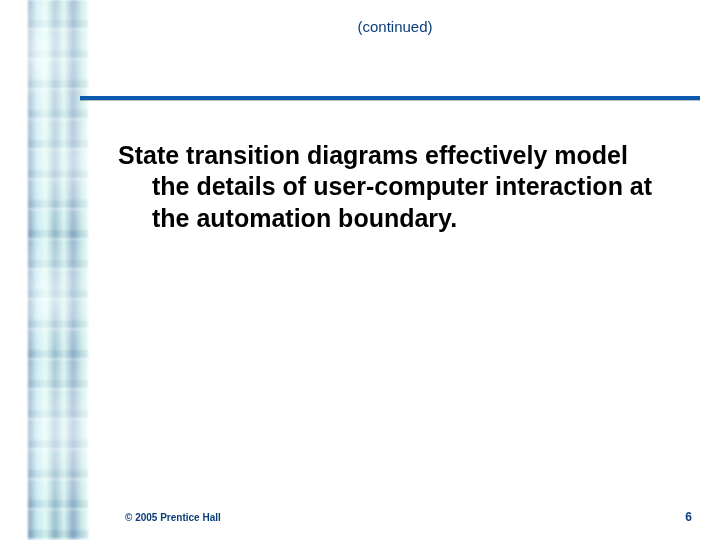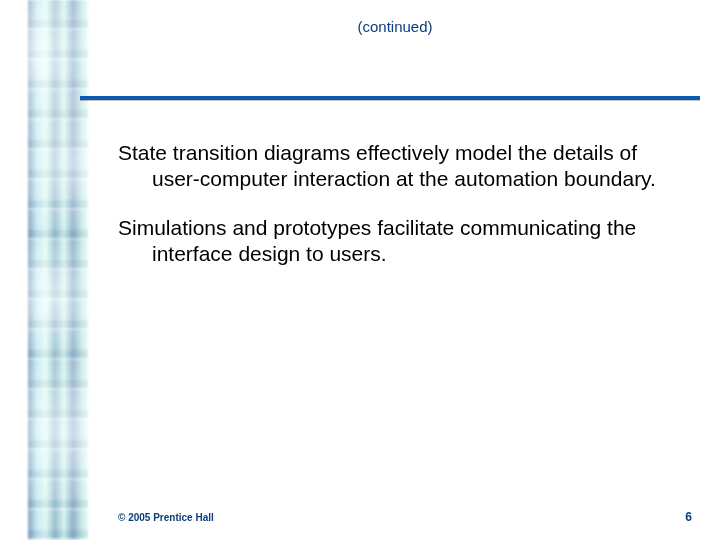--- a/index.html
+++ b/index.html
@@ -88,40 +88,41 @@
     box-shadow: 0 1px 0 rgba(0,0,0,0.25);
   }
   .body {
     position: absolute;
     left: 118px;
     right: 50px;
     top: 140px;
     color: #000;
   }
   .para {
-    font-size: 21px;
-    font-weight: normal;
+    font-size: 25px;
+    font-weight: bold;
     line-height: 1.25;
     margin: 0 0 22px 0;
     text-indent: -34px;
     padding-left: 34px;
   }
   .footer {
     position: absolute;
     left: 118px;
     right: 28px;
     bottom: 16px;
     display: flex;
     justify-content: space-between;
     align-items: baseline;
     color: #0b3d7a;
   }
   .copyright {
     font-size: 10px;
     font-weight: bold;
+    margin-left: 7px;
   }
   .pagenum {
     font-size: 12px;
     font-weight: bold;
   }
 </style>
 </head>
 <body>
 
 <div class="slide">
@@ -129,21 +130,20 @@
   <div class="side-decoration"></div>
 
   <div class="header">
     <div class="subtitle">(continued)</div>
   </div>
 
   <div class="rule"></div>
 
   <div class="body">
     <p class="para">State transition diagrams effectively model the details of user-computer interaction at the automation boundary.</p>
-    <p class="para">Simulations and prototypes facilitate communicating the interface design to users.</p>
   </div>
 
   <div class="footer">
     <span class="copyright">© 2005  Prentice Hall</span>
     <span class="pagenum">6</span>
   </div>
 
 </div>
 
 </body></html>

